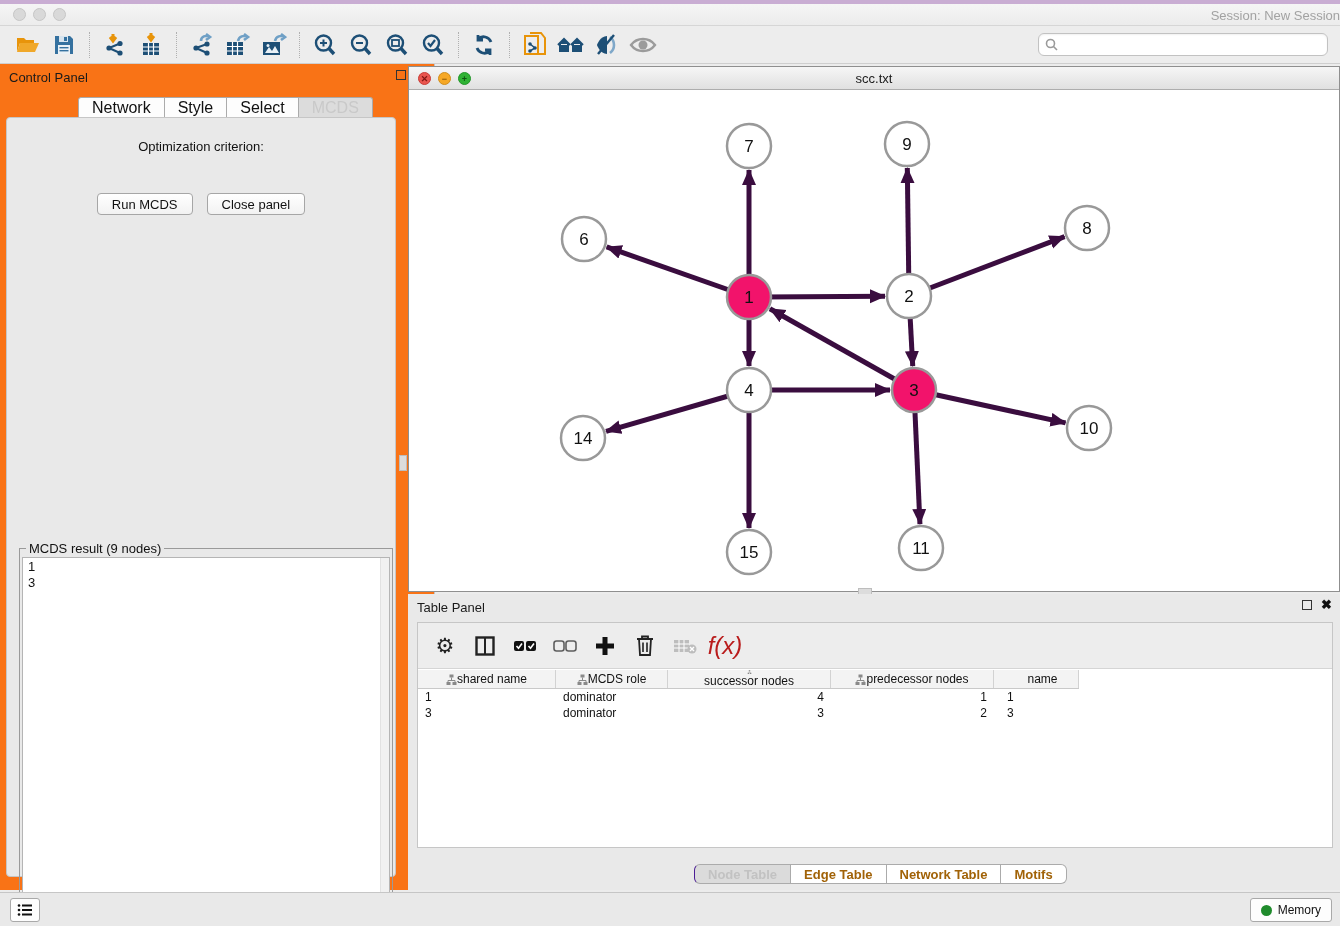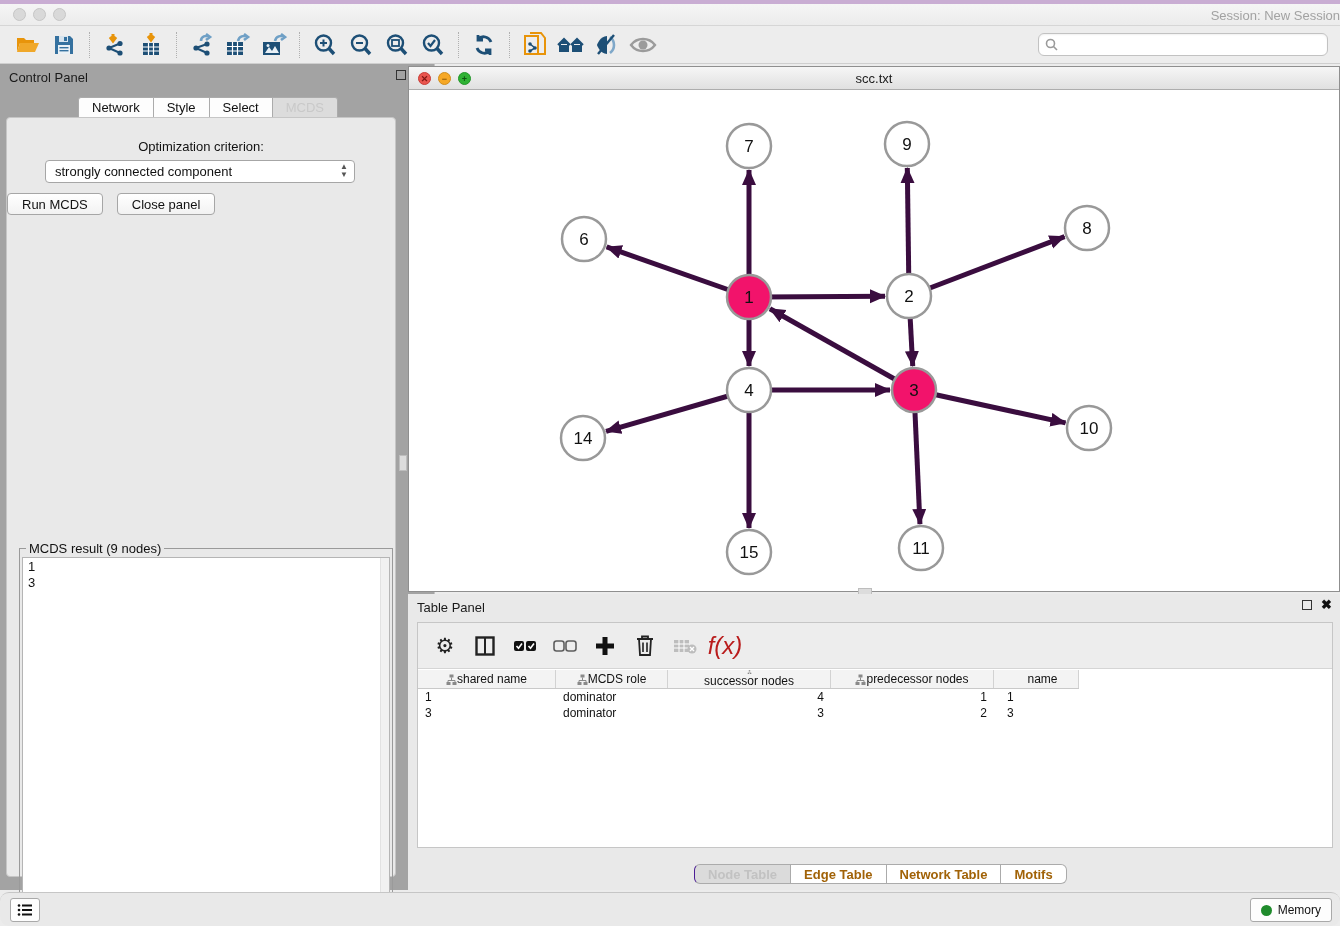--- a/index.html
+++ b/index.html
@@ -14,37 +14,37 @@
   .win-title { position:absolute; left:0; right:0; top:4px; text-align:right; font-size:13px; color:#A2A2A2; }
 
   
   .toolbar { position:absolute; left:0; top:26px; width:1340px; height:38px; background:#EDEDED; border-bottom:1px solid #CFCFCF; display:flex; align-items:center; padding-left:10px; }
   .tb-btn { width:36px; height:32px; display:flex; align-items:center; justify-content:center; }
   .tb-sep { width:1px; height:26px; border-left:1px dotted #B0B0B0; margin:0 7px; }
   .search-wrap { position:absolute; right:12px; top:7px; width:290px; height:23px; background:#fff; border:1px solid #C2C2C2; border-radius:6px; display:flex; align-items:center; padding-left:6px; box-shadow:inset 0 1px 2px rgba(0,0,0,.06); }
   .search-wrap input { border:none; outline:none; flex:1; font-size:12px; background:transparent; margin-left:4px; }
 
   
-  .control-panel { position:absolute; left:0; top:64px; width:435px; height:826px; background:#a3a3a3; border-right:1px solid #C2C2C2; }
+  .control-panel { position:absolute; left:0; top:64px; width:435px; height:826px; background:#f97316; border-right:1px solid #C2C2C2; }
   .panel-header { position:absolute; left:0; top:0; width:100%; height:26px; }
   .panel-title { position:absolute; left:9px; top:6px; font-size:13px; color:#1A1A1A; }
   .panel-icons { position:absolute; right:8px; top:5px; display:flex; gap:9px; align-items:center; }
   .float-icon { width:10px; height:10px; border:1.6px solid #333; display:inline-block; }
   .close-icon { font-size:13px; color:#111; font-weight:bold; line-height:12px; }
 
   .cp-tabs { position:absolute; left:78px; top:33px; display:flex; }
-  .cp-tab { height:21px; padding:0 13px; font-size:13px; line-height:20px; background:#FDFDFD; border:1px solid #ABABAB; border-left:none; color:#111; }
+  .cp-tab { height:21px; padding:0 13px; font-size:16px; line-height:20px; background:#FDFDFD; border:1px solid #ABABAB; border-left:none; color:#111; }
   .cp-tab:first-child { border-left:1px solid #ABABAB; border-radius:3px 0 0 0; }
   .cp-tab.active { background:#DCDCDC; color:#C9C9C9; border-radius:0 3px 0 0; }
 
   .cp-content { position:absolute; left:6px; top:53px; width:390px; height:760px; border:1px solid #C6C6C6; border-radius:4px; background:#E9E9E9; }
   .opt-label { position:absolute; left:0; width:100%; top:21px; text-align:center; font-size:13px; color:#111; }
   .dropdown { position:absolute; left:38px; top:42px; width:310px; height:23px; background:#fff; border:1px solid #A6A6A6; border-radius:4px; font-size:13px; line-height:21px; padding-left:9px; color:#111; }
   .dd-chevrons { position:absolute; right:6px; top:2px; display:flex; flex-direction:column; align-items:center; line-height:8px; font-size:8px; color:#555; }
-  .cp-buttons { position:absolute; left:0; width:100%; top:75px; display:flex; gap:14px; }
+  .cp-buttons { position:absolute; left:0; width:100%; top:75px; display:flex; justify-content:center; gap:14px; }
   .btn { height:22px; background:linear-gradient(#FFFFFF,#F2F2F2); border:1px solid #A6A6A6; border-radius:4px; font-size:13px; padding:0 14px; color:#111; display:flex; align-items:center; }
 
   .mcds-fieldset { position:absolute; left:12px; top:430px; width:374px; height:382px; border:1px solid #9A9A9A; }
   .mcds-legend { position:absolute; left:6px; top:-8px; background:#E9E9E9; padding:0 3px; font-size:13px; color:#111; }
   .mcds-list { position:absolute; left:2px; top:8px; right:2px; bottom:2px; background:#fff; border:1px solid #B5B5B5; overflow:hidden; }
   .mcds-scroll { position:absolute; right:0; top:0; width:9px; height:100%; background:#F1F1F1; border-left:1px solid #E2E2E2; }
   .result-item { font-size:13px; color:#111; padding:1px 0 0 5px; line-height:15px; }
 
   
   .network-window { position:absolute; left:408px; top:66px; width:932px; height:526px; border:1px solid #8F8F8F; background:#fff; }
@@ -73,21 +73,21 @@
   .trow { display:flex; height:16px; }
   .tcell { font-size:12px; color:#111; padding:0 7px; line-height:16px; }
   .c0 { width:138px; } .c1 { width:112px; } .c2 { width:163px; text-align:right;flex-direction:column; } .c3 { width:163px; text-align:right; } .c4 { width:85px; padding-left:13px; }
 
   .tp-tabs { position:absolute; left:286px; top:270px; display:flex; }
   .tp-tab { height:20px; padding:0 13px; font-size:13px; font-weight:bold; line-height:19px; background:#fff; border:1px solid #ABABAB; border-left:none; color:#a16207; }
   .tp-tab.active { background:#DBDBDB; color:#C2C2C2; border-left:1px solid #4c1d95; border-radius:6px 0 0 6px; }
   .tp-tab:last-child { border-radius:0 6px 6px 0; }
 
   
-  .status-bar { position:absolute; left:0; top:892px; width:1340px; height:34px; background:#E9E9E9; border-top:1px solid #C6C6C6;border-radius:9px; }
+  .status-bar { position:absolute; left:0; top:892px; width:1340px; height:34px; background:#E9E9E9; border-top:1px solid #C6C6C6; }
   .status-left-btn { position:absolute; left:10px; top:5px; width:30px; height:24px; background:#FDFDFD; border:1px solid #A9A9A9; border-radius:3px; display:flex; align-items:center; justify-content:center; }
   .memory-btn { position:absolute; right:8px; top:5px; height:24px; background:#FDFDFD; border:1px solid #A9A9A9; border-radius:3px; display:flex; align-items:center; gap:6px; padding:0 10px; font-size:12px; color:#111; }
   .mem-dot { width:11px; height:11px; border-radius:50%; background:#1F8B2C; }
 
   svg.ic { display:block; }
 </style>
 </head>
 <body>
 
 <div id="app">
@@ -245,27 +245,20 @@
       </span>
     </div>
     <div class="cp-tabs">
       <span class="cp-tab">Network</span>
       <span class="cp-tab">Style</span>
       <span class="cp-tab">Select</span>
       <span class="cp-tab active">MCDS</span>
     </div>
     <div class="cp-content">
       <div class="opt-label">Optimization criterion:</div>
-      <div class="dropdown">
-        <span>strongly connected component</span>
-        <span class="dd-chevrons">
-            <span>▲</span>
-            <span>▼</span>
-          </span>
-      </div>
       <div class="cp-buttons">
         <span class="btn">Run MCDS</span>
         <span class="btn">Close panel</span>
       </div>
       <div class="mcds-fieldset">
         <span class="mcds-legend">MCDS result (9 nodes)</span>
         <div class="mcds-list">
           <div class="mcds-scroll"></div>
         <div class="result-item">1</div>
             <div class="result-item">3</div>

